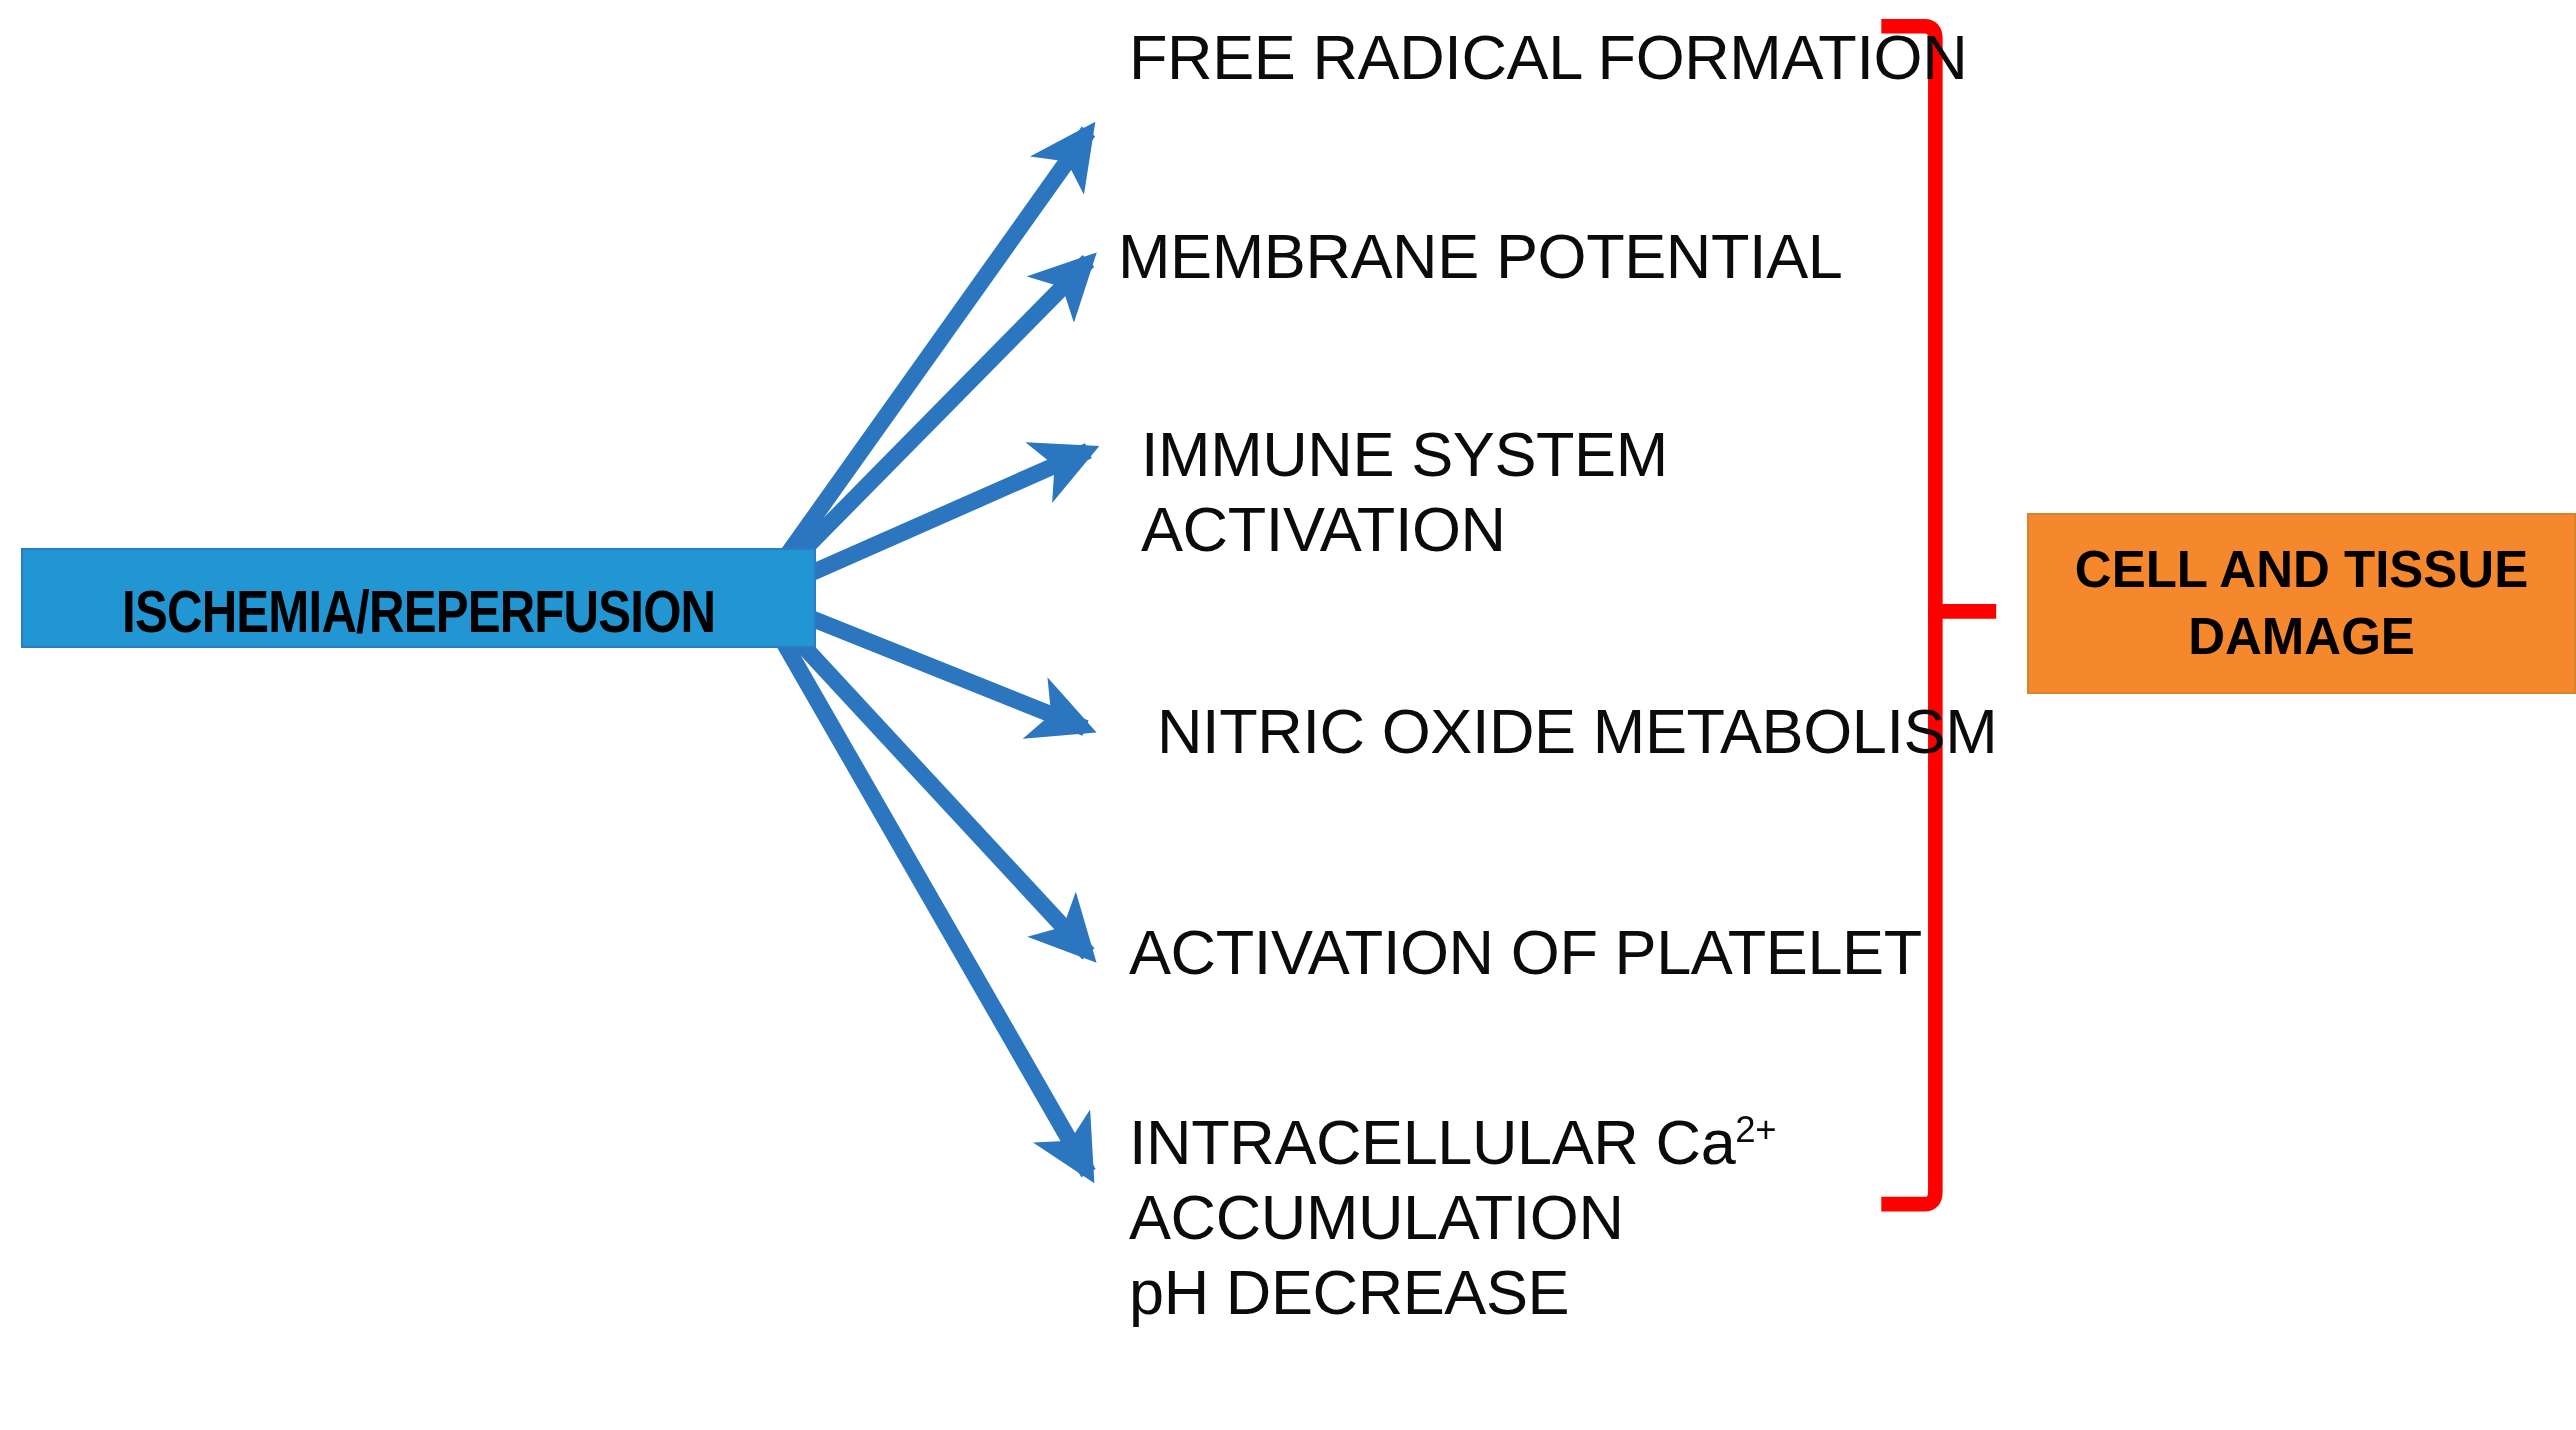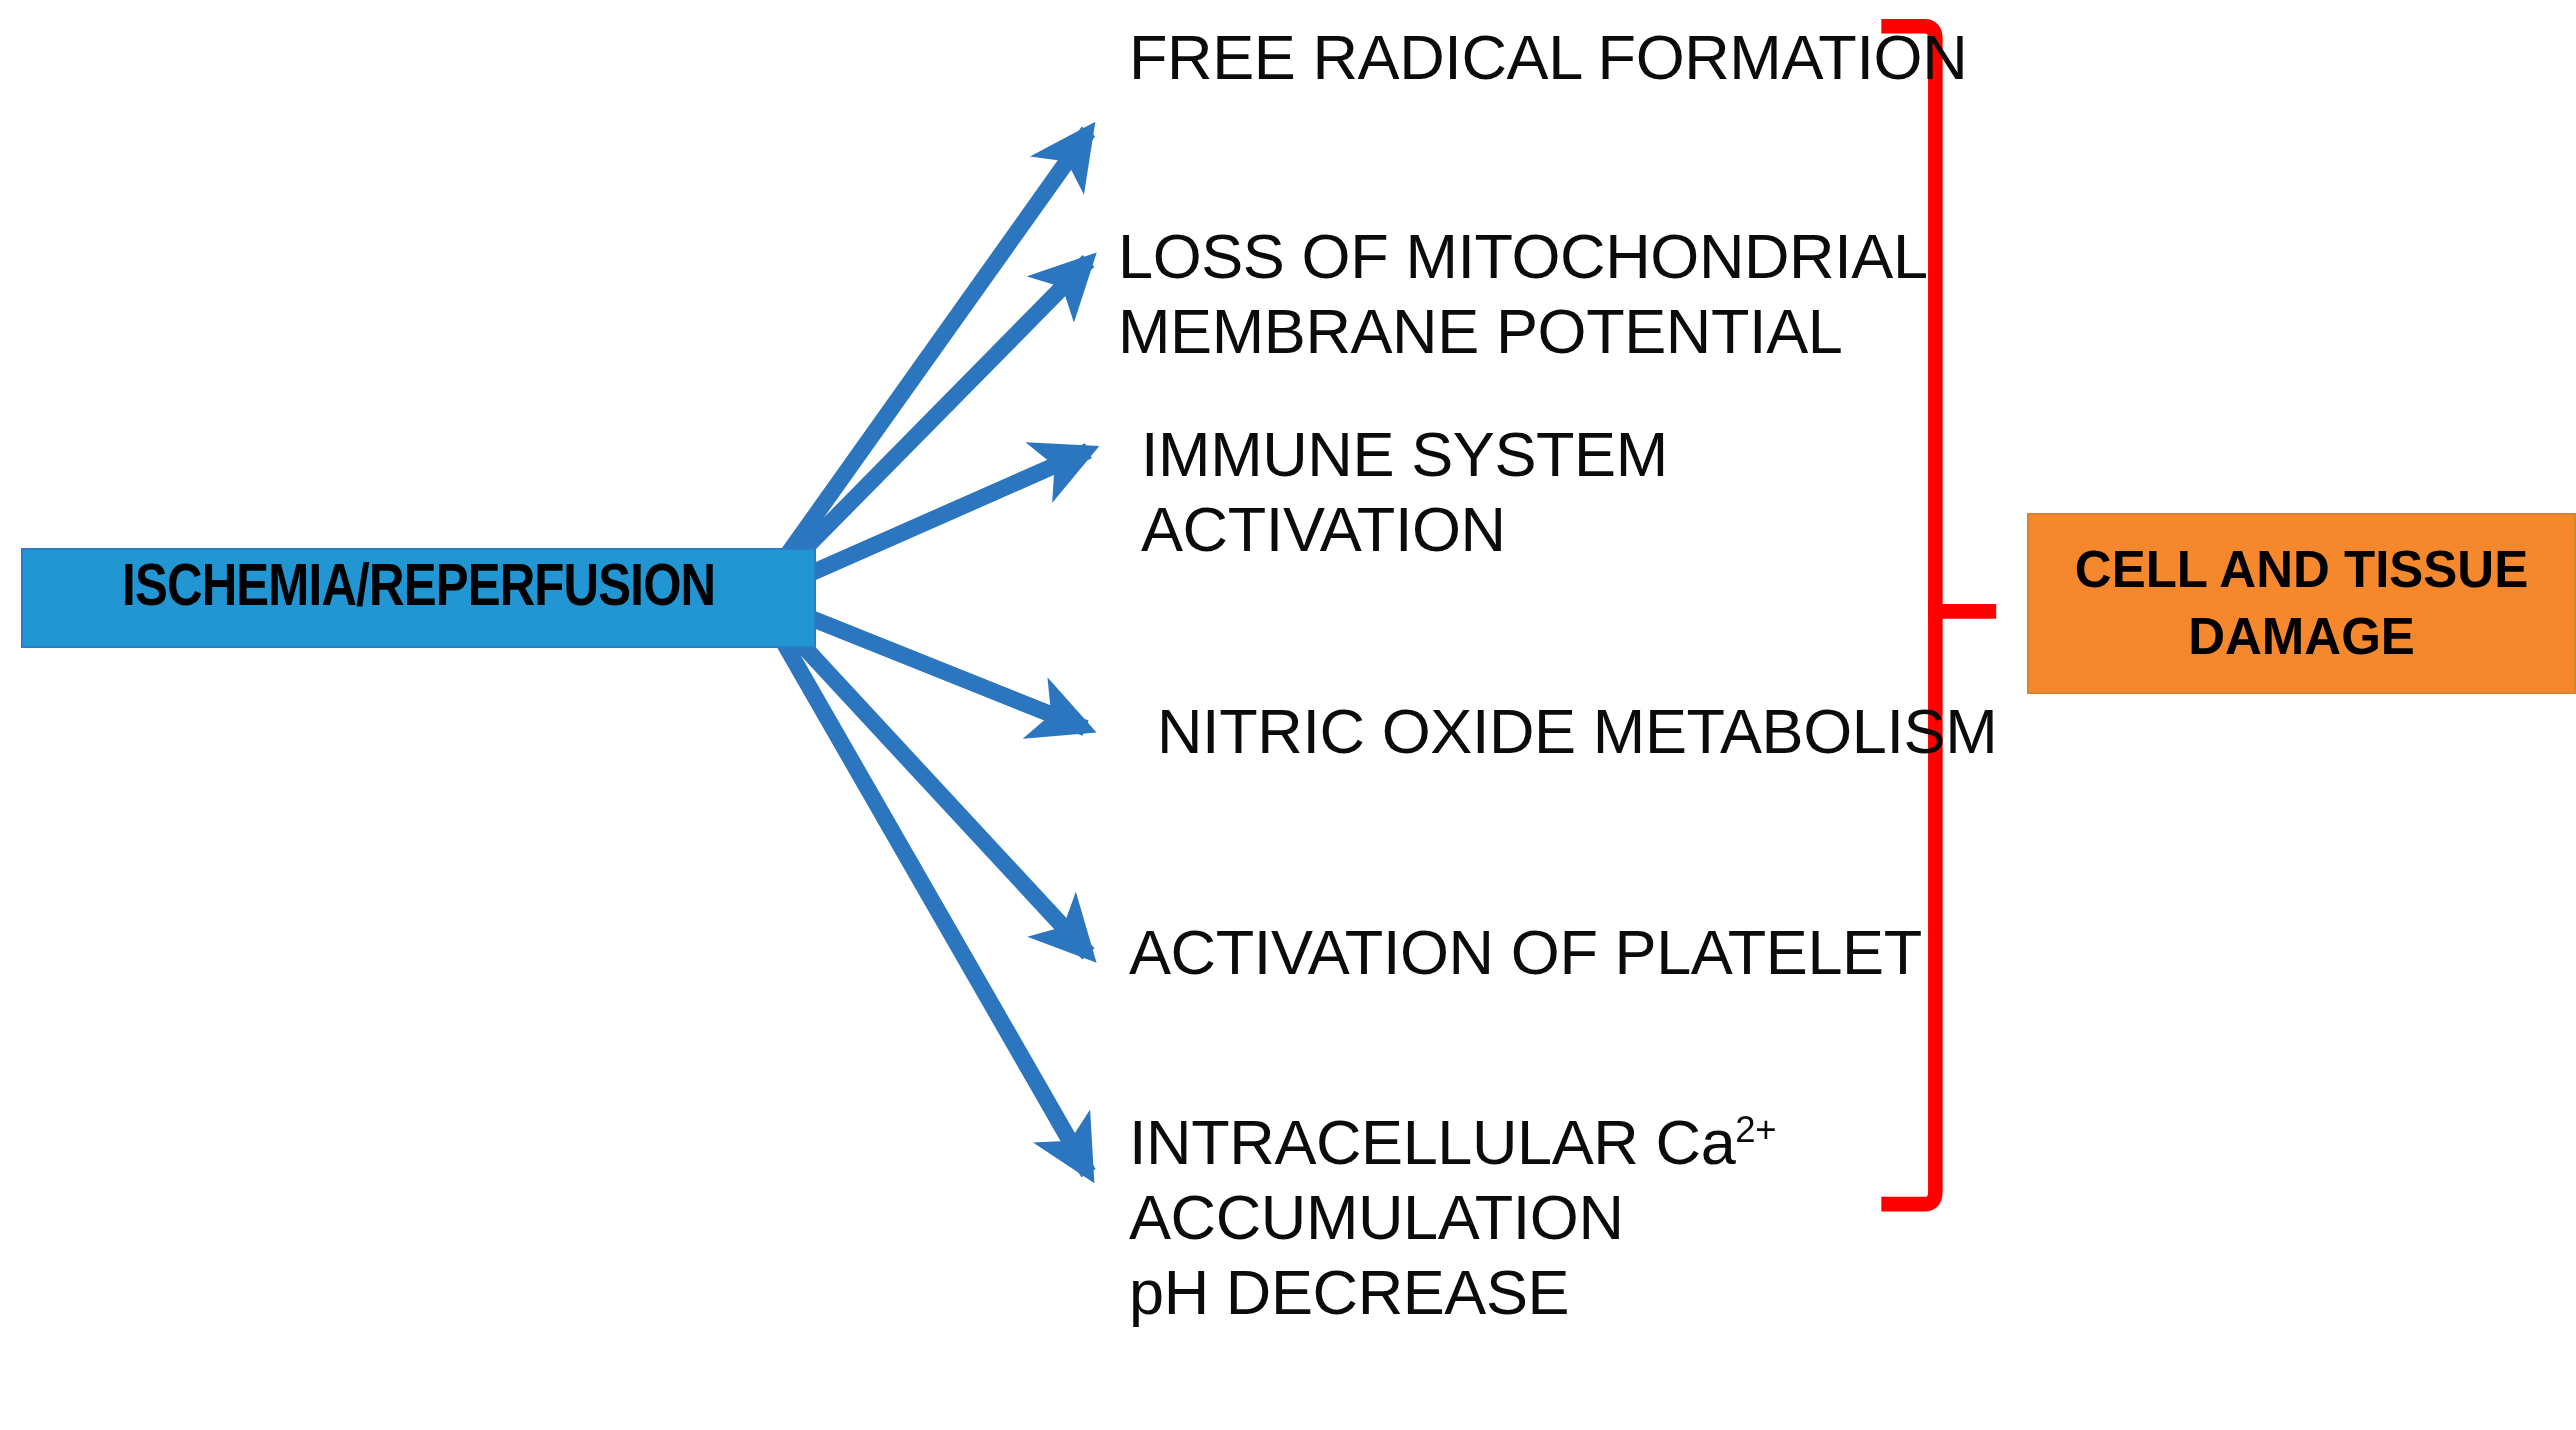--- a/index.html
+++ b/index.html
@@ -20,21 +20,21 @@
   #source-box {
     position: absolute;
     left: 21.4px;
     top: 548px;
     width: 795px;
     height: 100px;
     background: #2196D3;
     border: 2.9px solid #2A7CC7;
     box-sizing: border-box;
     display: flex;
-    align-items: flex-start;
+    align-items: flex-end;
     justify-content: center;
   }
   #source-box .label {
     font-family: "Liberation Sans Narrow", "Liberation Sans", sans-serif;
     font-weight: bold;
     font-size: 60px;
     color: #000000;
     letter-spacing: -1px;
     transform: scaleX(0.82);
     white-space: nowrap;
@@ -129,21 +129,20 @@
 
   <div id="source-box">
     <span class="label">ISCHEMIA/REPERFUSION</span>
   </div>
 
   <div class="effect" id="effect-0">
     <span class="line">FREE RADICAL FORMATION</span>
   </div>
 
   <div class="effect" id="effect-1">
-    <span class="line">LOSS OF MITOCHONDRIAL</span>
     <span class="line">MEMBRANE POTENTIAL</span>
   </div>
 
   <div class="effect" id="effect-2">
     <span class="line">IMMUNE SYSTEM</span>
     <span class="line">ACTIVATION</span>
   </div>
 
   <div class="effect" id="effect-3">
     <span class="line">NITRIC OXIDE METABOLISM</span>

